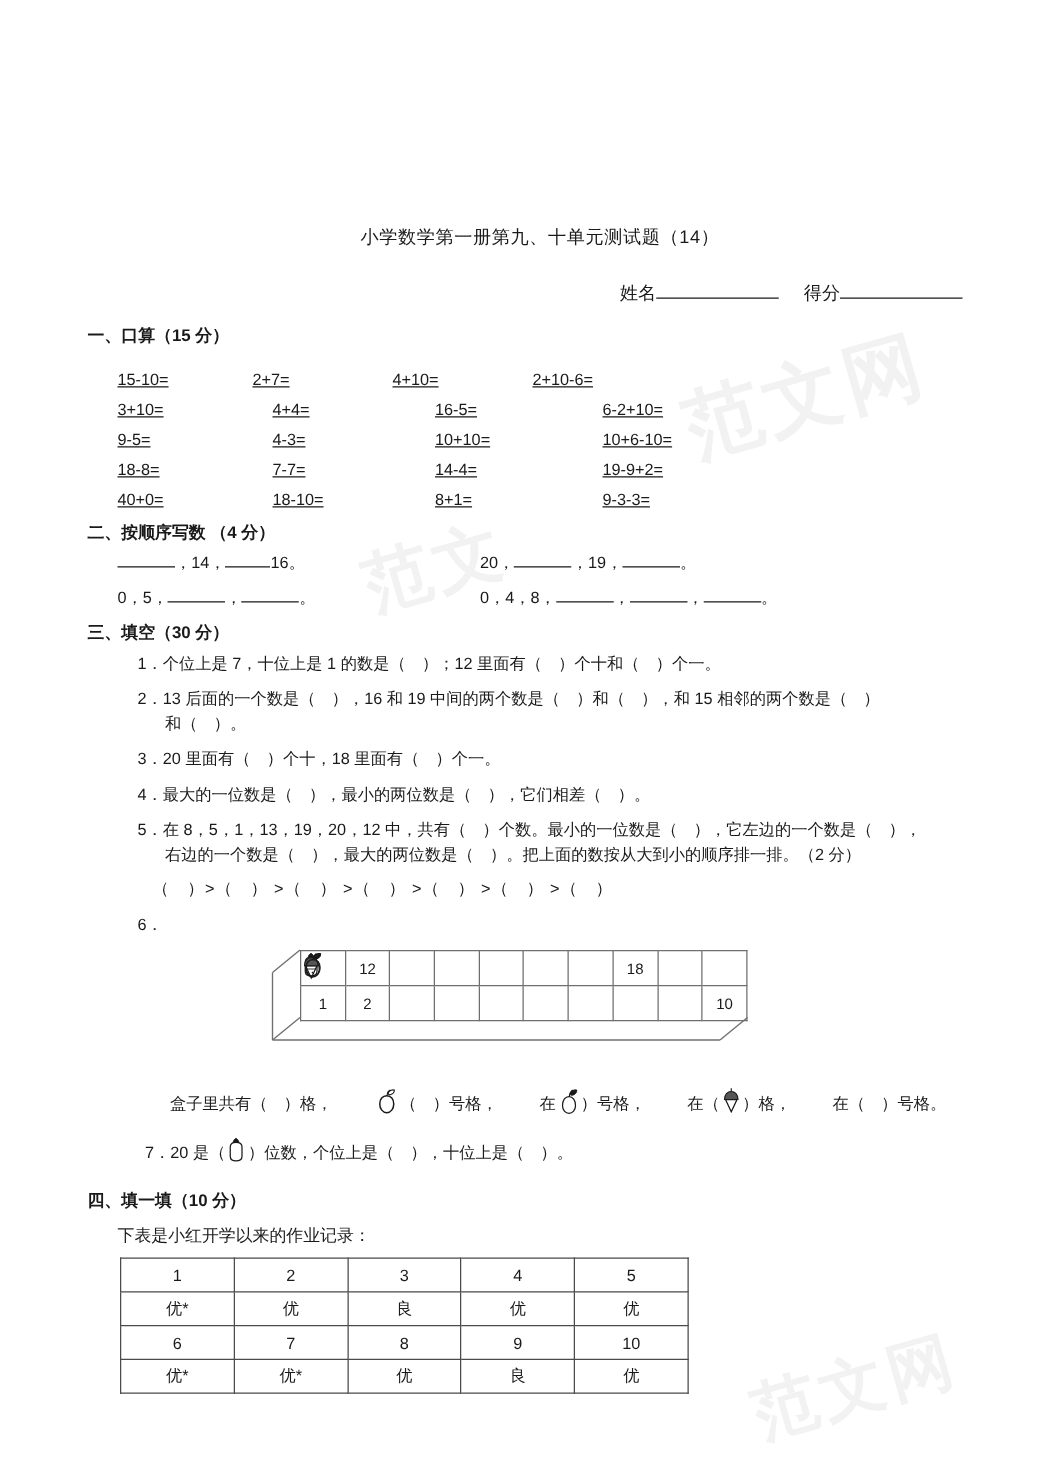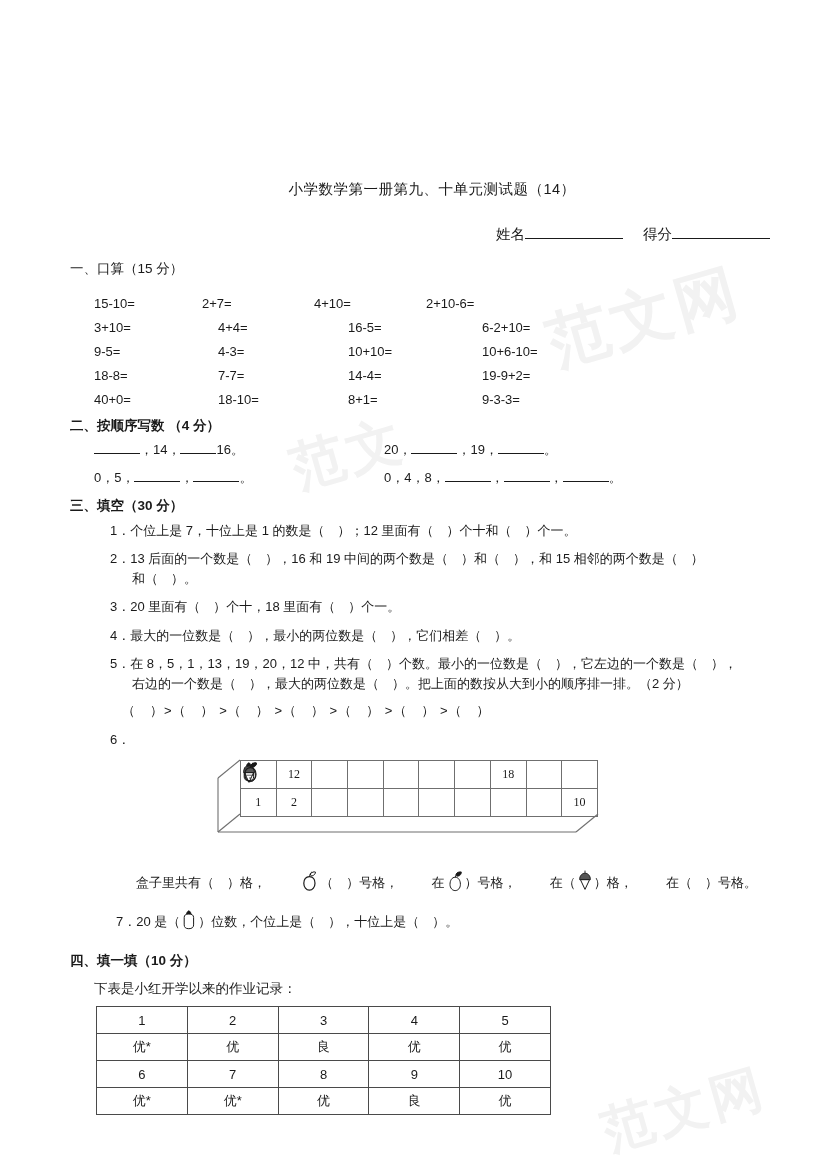--- a/index.html
+++ b/index.html
@@ -68,26 +68,27 @@
   .bl-long { width: 98px; }
   .bl-med  { width: 46px; }
   .bl-sm   { width: 36px; }
 
   .sec-head {
     font-size: 13.5px;
     font-family: "Liberation Sans", sans-serif;
     font-weight: bold;
     margin: 10px 0 6px 0;
   }
-  .sec-head.thin { font-weight: normal; }
+  .sec-head.thin { font-weight: bold; }
 
   
   .calc-grid {
     margin: 18px 0 8px 0;
     padding-left: 24px;
+    text-decoration: underline;
   }
   .calc-row {
     display: flex;
     margin-bottom: 9px;
     font-size: 13px;
     font-family: "Liberation Sans", sans-serif;
   }
   .calc-row > span {
     display: block;
   }
@@ -131,21 +132,21 @@
     border-collapse: collapse;
     table-layout: fixed;
     width: 358px;
   }
   .box-grid td {
     border: 1px solid #6f6f6f;
     height: 27px;
     text-align: center;
     vertical-align: middle;
     font-size: 12px;
-    font-family: Liberation Serif, serif;
+    font-family: Liberation Sans, sans-serif;
     padding: 0;
   }
   .box3d svg {
     position: absolute;
     left: 0; top: 0;
     overflow: visible;
   }
 
   .icon-svg { display: inline-block; vertical-align: middle; }
 

